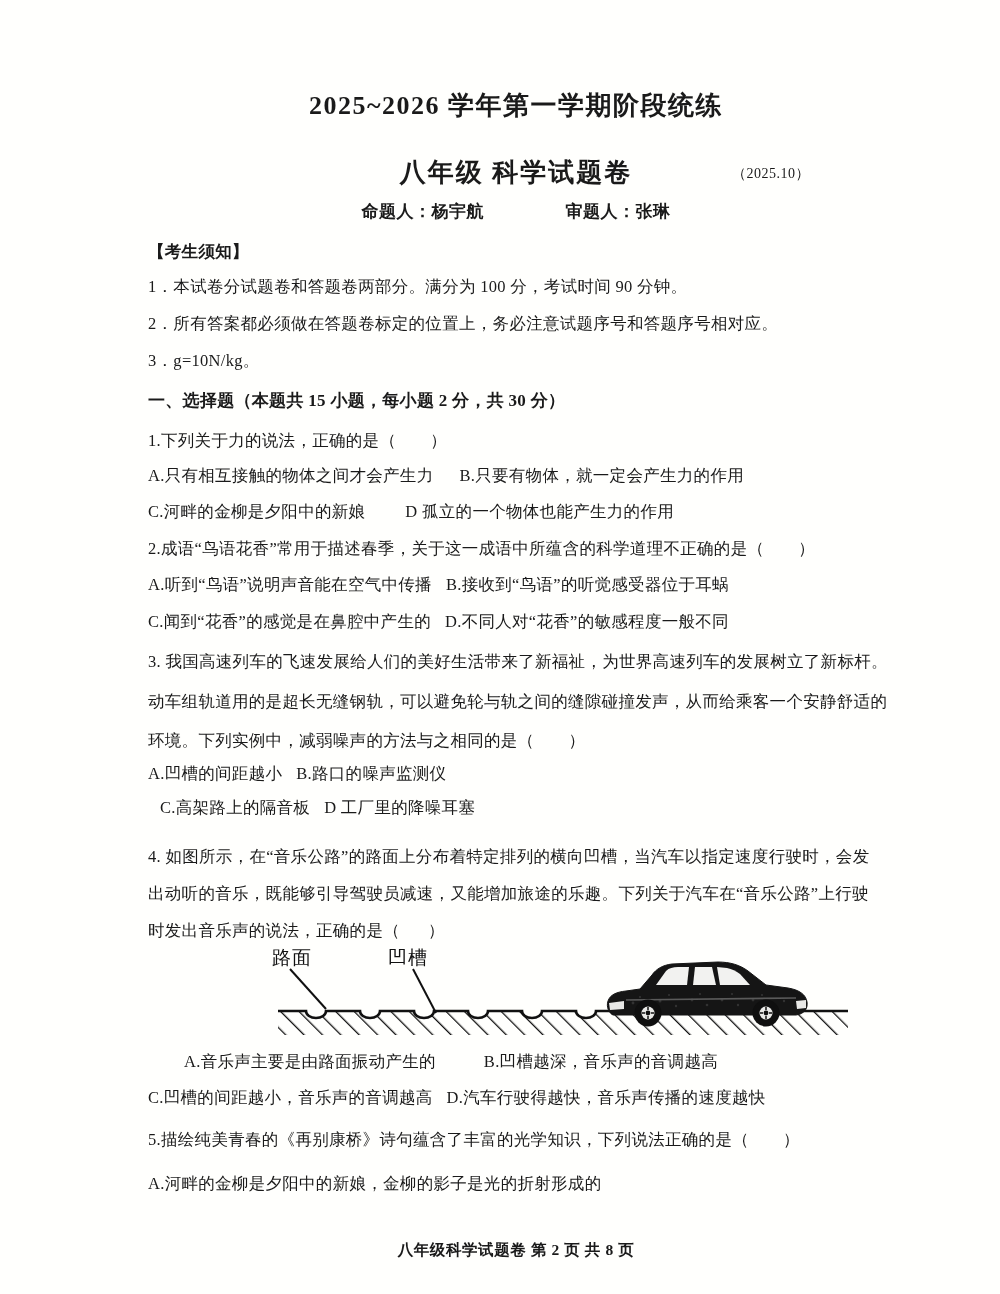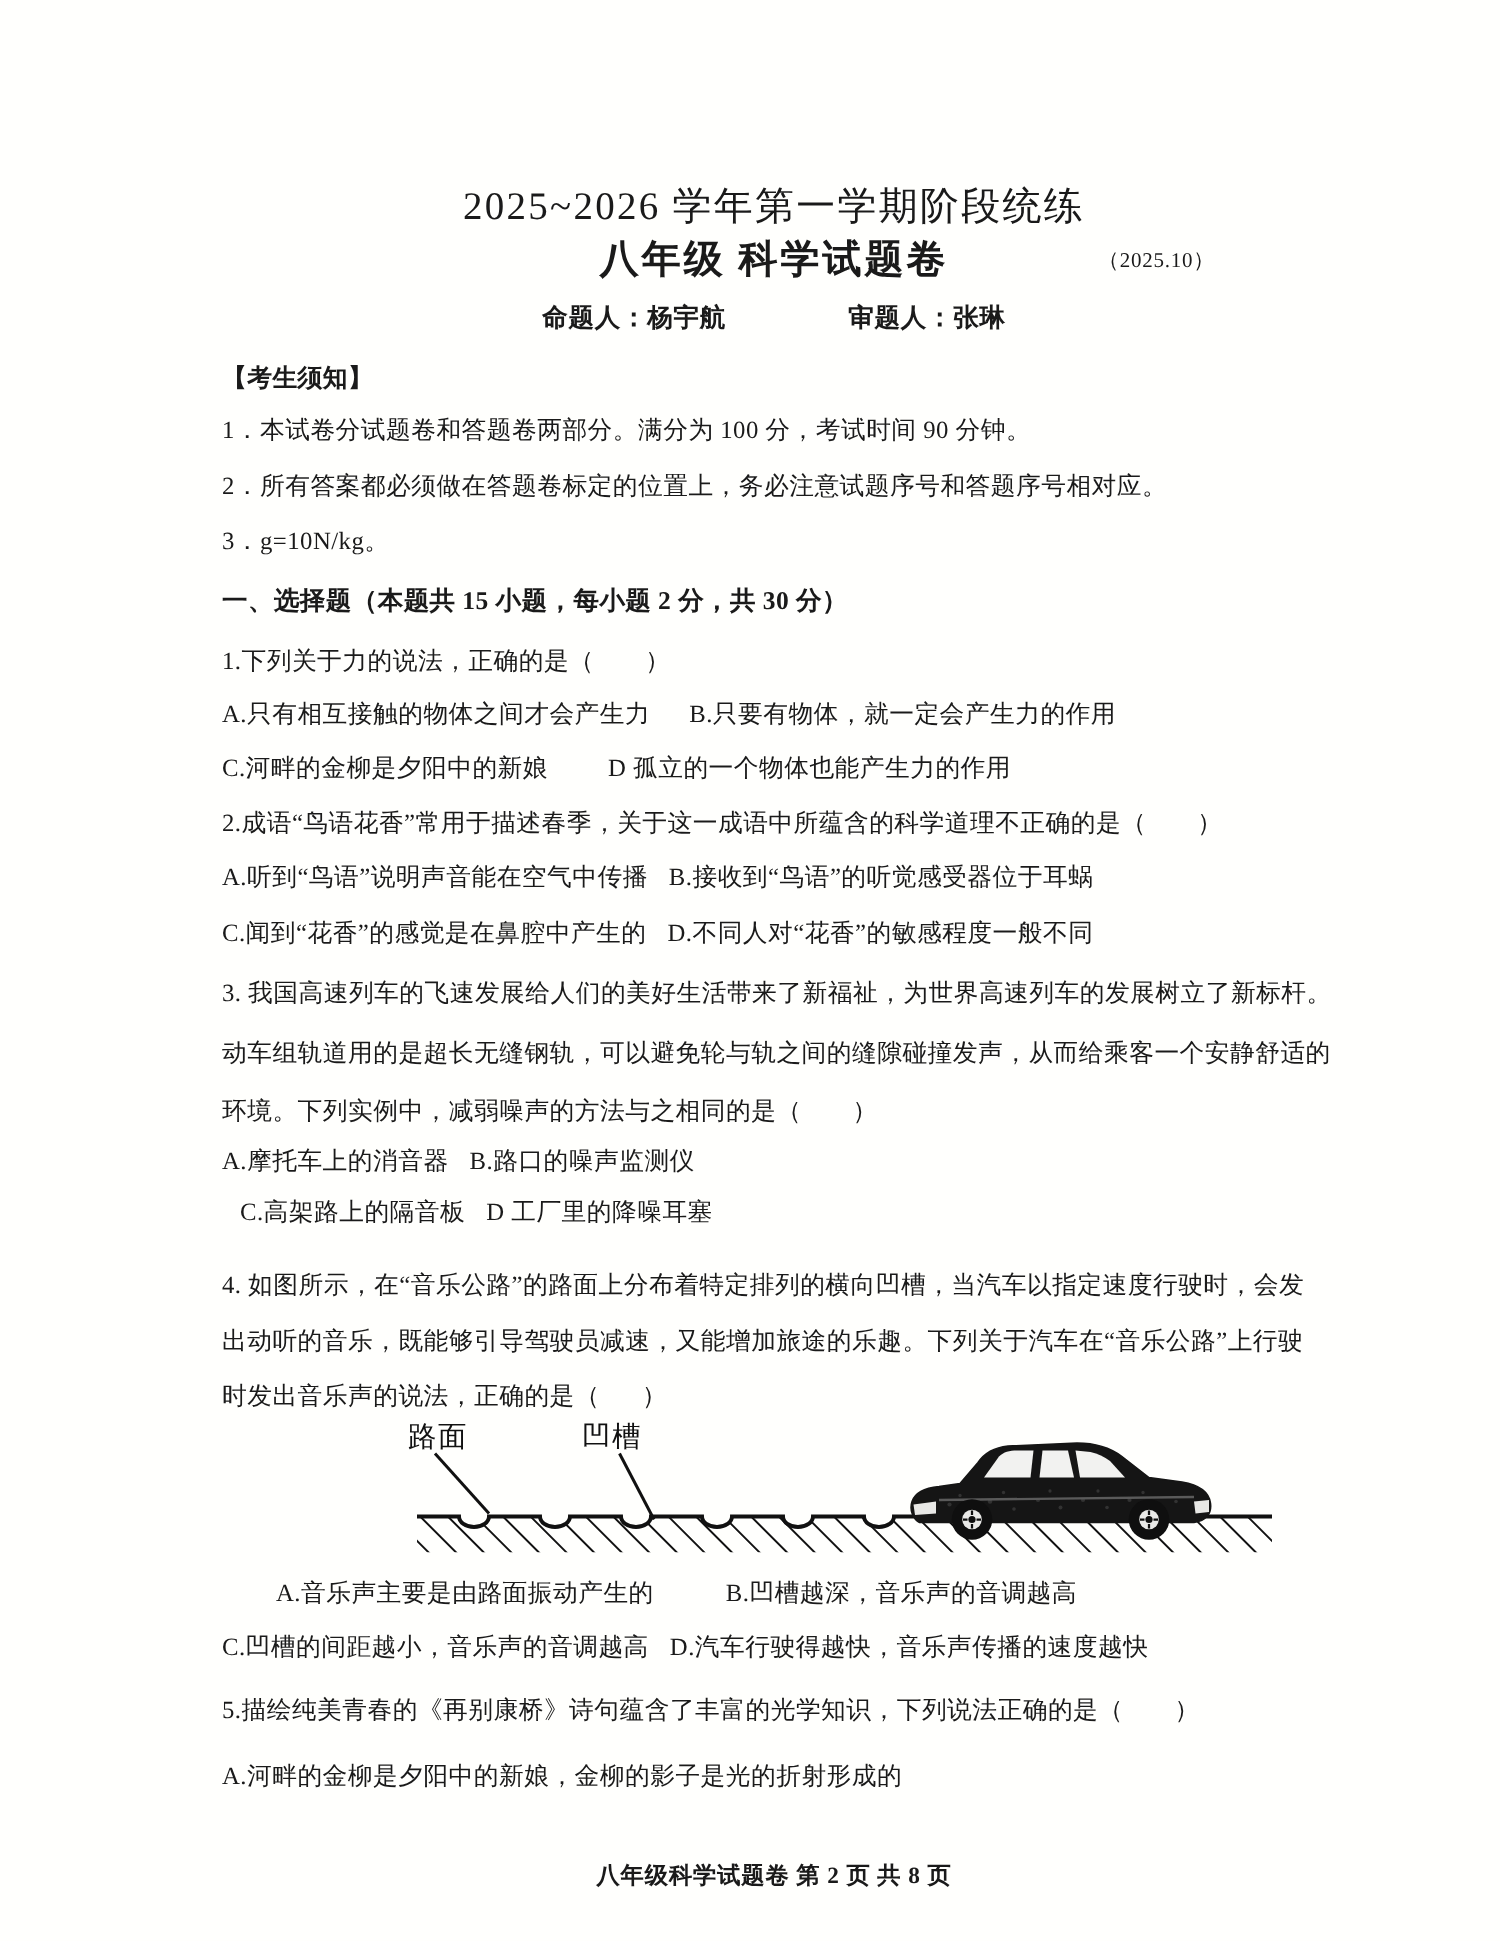--- a/index.html
+++ b/index.html
@@ -24,25 +24,25 @@
     left: 148px;
     top: 0;
     width: 736px;
     height: 1294px;
   }
 
   
   .doc-title {
     position: absolute;
     left: 0;
-    top: 120px;
+    top: 88px;
     width: 736px;
     text-align: center;
     font-size: 26px;
-    font-weight: normal;
+    font-weight: bold;
     letter-spacing: 1.5px;
     font-family: "Liberation Serif", "DejaVu Serif", serif;
   }
   .doc-subtitle-row {
     position: absolute;
     left: 0;
     top: 155px;
     width: 736px;
     height: 36px;
   }
@@ -211,21 +211,21 @@
     <div class="block q2-cd">
       <span>C.</span><span>闻到“花香”的感觉是在鼻腔中产生的</span><span class="optgap-c"></span><span>D.</span><span>不同人对“花香”的敏感程度一般不同</span>
     </div>
 
     <div class="block q3-l1">3. 我国高速列车的飞速发展给人们的美好生活带来了新福祉，为世界高速列车的发展树立了新标杆。</div>
     <div class="block q3-l2">动车组轨道用的是超长无缝钢轨，可以避免轮与轨之间的缝隙碰撞发声，从而给乘客一个安静舒适的</div>
     <div class="block q3-l3">
       <span>环境。下列实例中，减弱噪声的方法与之相同的是（</span><span class="parengap"></span><span>）</span>
     </div>
     <div class="block q3-ab">
-      <span>A.</span><span>摩托车上的消音器</span><span class="optgap-c"></span><span>B.</span><span>路口的噪声监测仪</span>
+      <span>A.</span><span>凹槽的间距越小</span><span class="optgap-c"></span><span>B.</span><span>路口的噪声监测仪</span>
     </div>
     <div class="block q3-cd">
       <span>C.</span><span>高架路上的隔音板</span><span class="optgap-c"></span><span>D</span>&nbsp;<span>工厂里的降噪耳塞</span>
     </div>
 
     <div class="block q4-l1">4. 如图所示，在“音乐公路”的路面上分布着特定排列的横向凹槽，当汽车以指定速度行驶时，会发</div>
     <div class="block q4-l2">出动听的音乐，既能够引导驾驶员减速，又能增加旅途的乐趣。下列关于汽车在“音乐公路”上行驶</div>
     <div class="block q4-l3">
       <span>时发出音乐声的说法，正确的是（</span><span class="parengap-sm"></span><span>）</span>
     </div>

